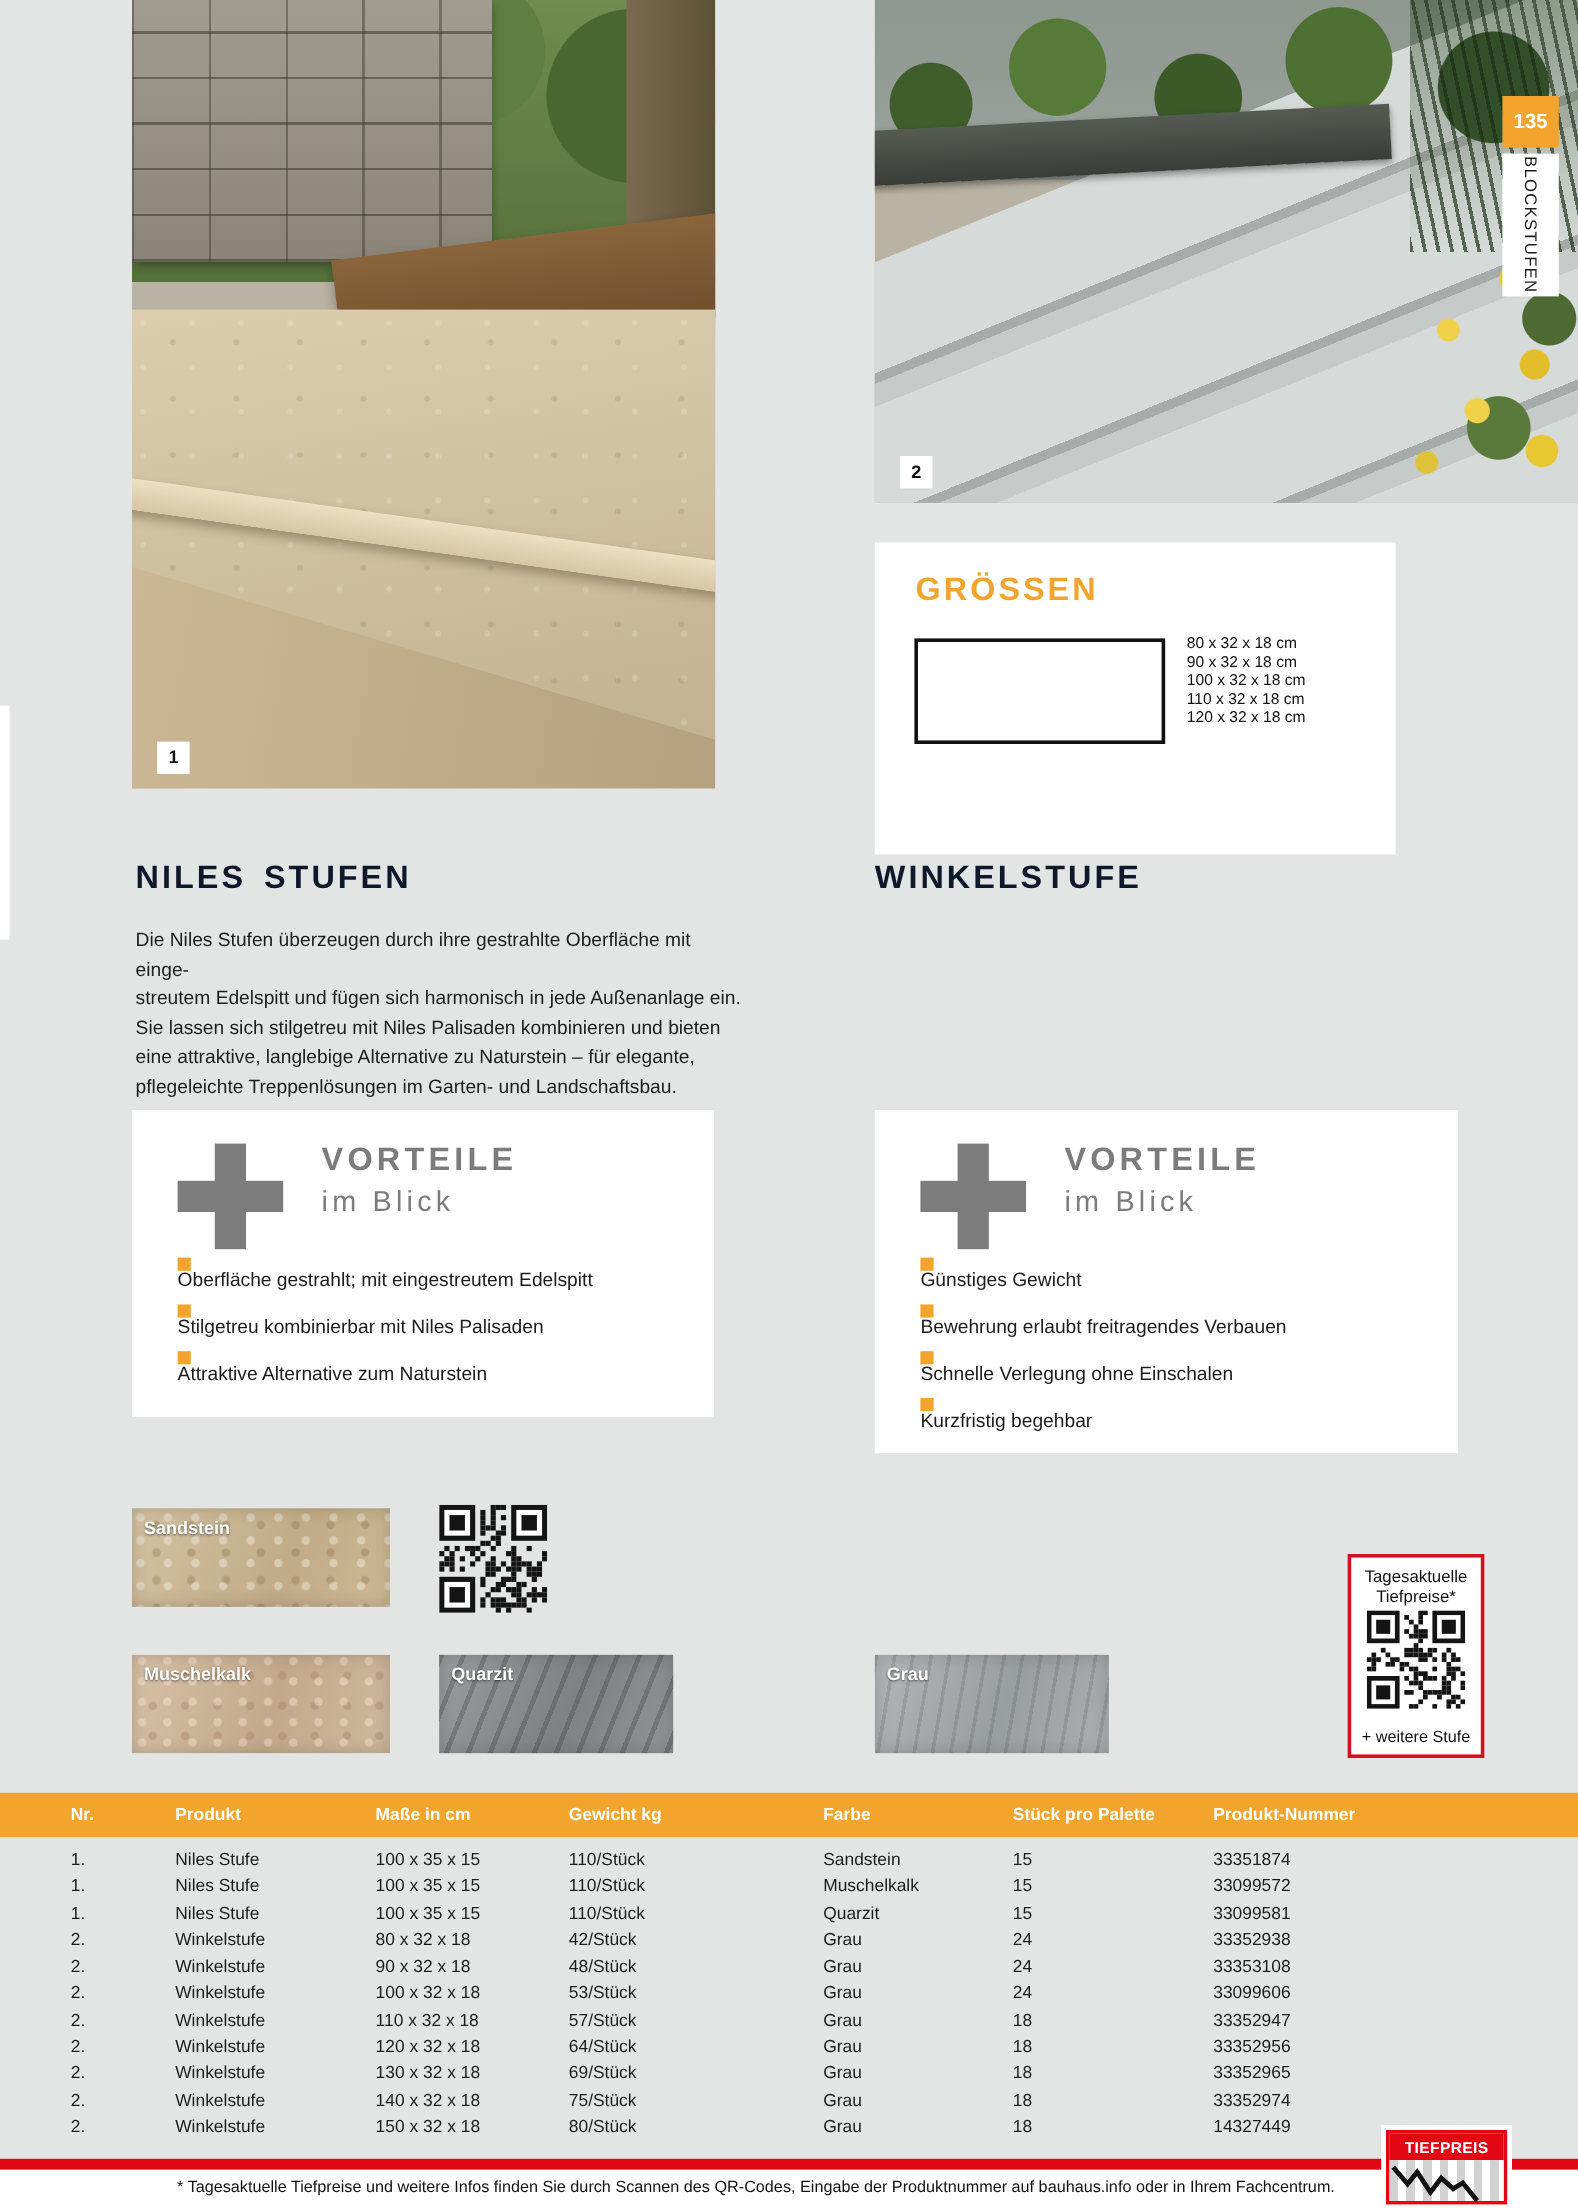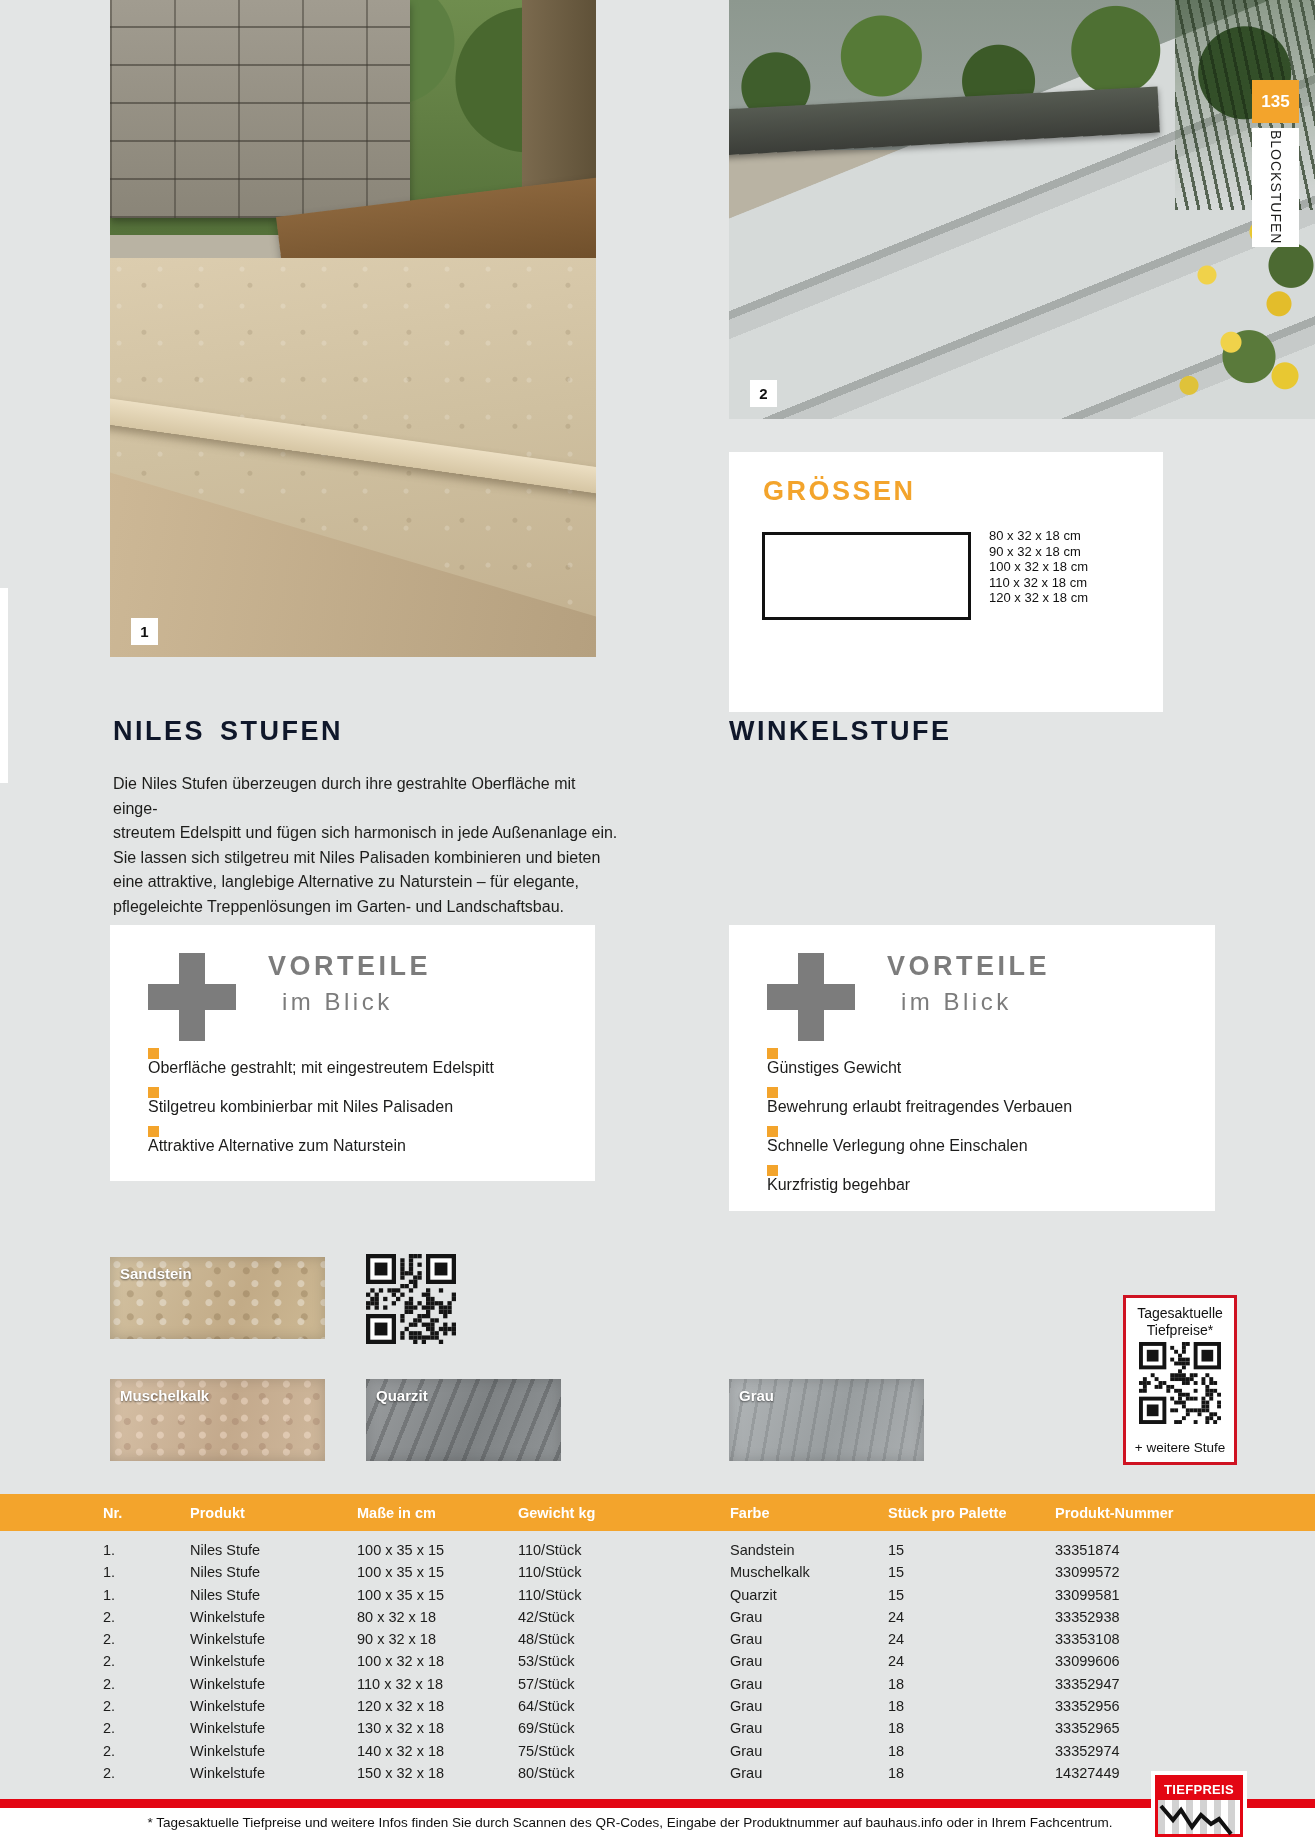--- a/index.html
+++ b/index.html
@@ -86,21 +86,21 @@
   
   .vbox{position:absolute;background:#fff;text-decoration:underline;}
   .vbox1{left:110px;top:925px;width:485px;height:256px;}
   .vbox2{left:729px;top:925px;width:486px;height:286px;}
   .plus-icon{position:absolute;left:38px;top:28px;width:88px;height:88px;}
   .plus-icon::before,.plus-icon::after{content:"";position:absolute;background:#7c7c7c;}
   .plus-icon::before{left:31px;top:0;width:26px;height:88px;}
   .plus-icon::after{left:0;top:31px;width:88px;height:26px;}
   .v-title{position:absolute;left:158px;top:26px;font-size:27px;font-weight:bold;
     letter-spacing:3.5px;color:#7c7c7c;}
-  .v-sub{position:absolute;left:158px;top:63px;font-size:24px;letter-spacing:3.5px;color:#7c7c7c;margin-left:14px;}
+  .v-sub{position:absolute;left:158px;top:63px;font-size:24px;letter-spacing:3.5px;color:#7c7c7c;}
   .v-list{position:absolute;left:38px;top:120px;right:20px;}
   .bullet{display:flex;align-items:flex-start;margin-bottom:7.5px;font-size:16px;line-height:17.5px;flex-direction:column;}
   .sq{flex:0 0 11px;width:11px;height:11px;background:#f3a42c;margin:3px 12px 0 0;}
 
   
   .swatch{position:absolute;height:82px;box-shadow:inset 0 0 14px rgba(0,0,0,.18);}
   .swatch span{position:absolute;left:10px;top:8px;color:#fff;font-weight:bold;font-size:15px;
     text-shadow:0 1px 2px rgba(0,0,0,.55);}
   .sw-sandstein{left:110px;top:1257px;width:215px;background:
     radial-gradient(circle at 30% 40%,rgba(255,255,255,.35) 0 3px,transparent 4px),
@@ -122,30 +122,30 @@
   .infobox{left:1123px;top:1295px;width:114px;height:170px;background:#fff;border:3px solid #cf1322;
     box-sizing:border-box;}
   .ib-title{position:absolute;top:7px;left:0;right:0;text-align:center;font-size:14px;
     line-height:16.5px;white-space:pre-line;color:#111;}
   .ib-qr{position:absolute;left:13px;top:44px;width:82px;height:82px;}
   .ib-more{position:absolute;bottom:7px;left:0;right:0;text-align:center;font-size:13.5px;color:#111;}
 
   
   .table{left:0;top:1494px;width:1315px;}
   .trow{display:grid;grid-template-columns:87px 167px 161px 212px 158px 167px 1fr;
-    padding-left:103px;box-sizing:border-box;}
+    padding-left:59px;box-sizing:border-box;}
   .thead{background:#f3a42c;height:37px;align-items:center;color:#fff;font-weight:bold;font-size:14.5px;}
   .tbody{padding-top:8px;}
   .tbody .trow{font-size:14.5px;line-height:22.3px;color:#1c1c1b;}
 
   
   .bottom-white{left:0;top:1808px;width:1315px;height:32px;background:#fff;}
   .red-rule{left:0;top:1799px;width:1315px;height:9px;background:#e30613;}
   .footnote{left:60px;top:1815px;width:1140px;text-align:center;font-size:13.5px;color:#111;}
-  .tp-logo{left:1155px;top:1775px;width:88px;height:62px;background:#fff;border:3px solid #e30613;
+  .tp-logo{left:1155px;top:1775px;width:101px;height:62px;background:#fff;border:3px solid #e30613;
     box-sizing:border-box;box-shadow:0 0 0 4px #fff;}
   .tp-band{position:absolute;top:0;left:0;right:0;height:22px;background:#e30613;color:#fff;
     font-weight:bold;font-size:13px;display:flex;align-items:center;justify-content:center;letter-spacing:.3px;}
   .tp-chart{position:absolute;top:22px;left:0;right:0;bottom:0;background:
     repeating-linear-gradient(90deg,#d2d2d2 0 7px,#fff 7px 14px);}
   .tp-chart svg{position:absolute;inset:0;}
   .left-strip{left:0;top:588px;width:8px;height:195px;background:#fff;}
 </style>
 </head>
 <body>

